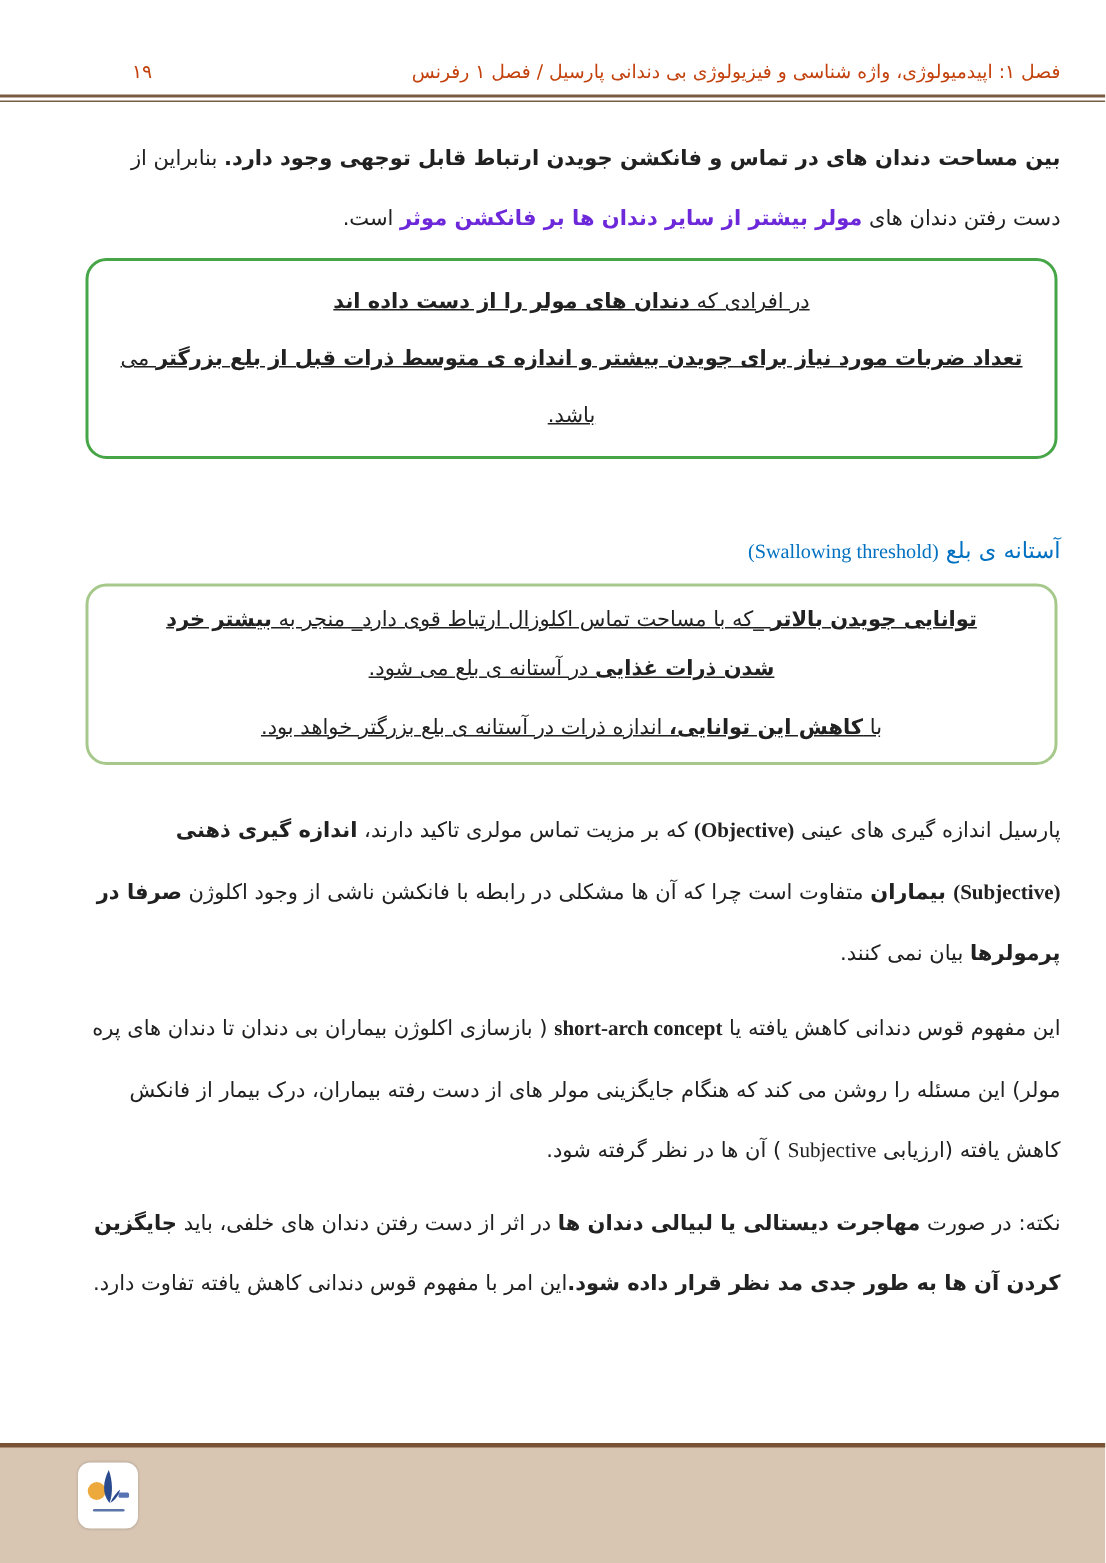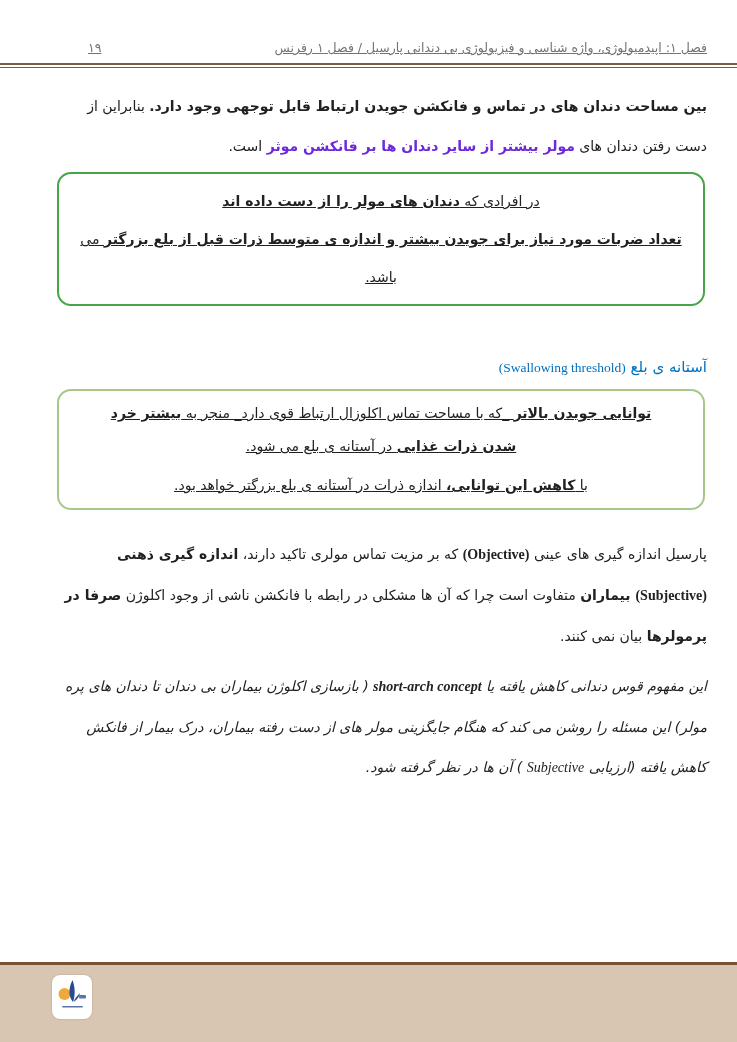--- a/index.html
+++ b/index.html
@@ -4,41 +4,41 @@
 <style>
   html,body { margin:0; padding:0; background:#ffffff; }
   .page {
     position:relative; width:737px; height:1042px; background:#ffffff;
     font-family:"DejaVu Sans", sans-serif; direction:rtl; color:#212121;
     overflow:hidden; margin:0 auto;
   }
   
   .header-row { display:flex; justify-content:space-between; align-items:flex-end;
     padding:40px 30px 8px 88px; }
-  .header-title, .page-number { color:#737373; font-size:12.5px;text-decoration:underline; }
+  .header-title, .page-number { color:#c2410c; font-size:12.5px; }
   .header-rule { height:2px; border-top:2px solid #7a5c42; border-bottom:1px solid #7a5c42; }
   
   .content { padding:0 30px 0 55px; font-size:14px; line-height:40px; text-align:right; }
   .para { margin:0; }
   b { font-weight:bold; }
   .red    { color:#6d28d9; }
   .purple { color:#7030a0; }
   .blue   { color:#0070c0; }
   .ltr { direction:ltr; unicode-bidi:isolate; font-family:"Liberation Serif", serif; }
   .green-box { border:2px solid; border-radius:14px; text-align:center; background:#fff;text-decoration:underline; }
   .green-box p { margin:0; }
   .box1 { border-color:#46a546; margin:6px 2px 0 2px; padding:8px 14px; line-height:38px; }
   .box2 { border-color:#a6c98b; margin:10px 2px 0 2px; padding:6px 37px; line-height:33px; }
   .box2 p + p { margin-top:6px; }
   .heading { margin:50px 0 0 0; font-size:15px; font-weight:normal; line-height:22px; }
   .heading .ltr { font-size:13.5px; }
   .p1 { margin-top:18px; }
   .p2 { margin-top:24px; }
   .p3 { margin-top:24px; }
-  .p4 { margin-top:10px;font-style:italic; }
+  .p4 { margin-top:10px; }
   .p5 { margin-top:8px; }
   
   .footer { position:absolute; left:0; bottom:0; width:737px; height:80px;
     background:#d8c6b3; border-top:3px solid #7a5234; box-sizing:border-box; }
   .logo-box { position:absolute; top:10px; left:52px; width:40px; height:44px;
     background:#ffffff; border-radius:8px; box-shadow:0 0 2px rgba(0,0,0,.2);
     display:flex; align-items:center; justify-content:center; }
 </style>
 </head>
 <body>
@@ -67,20 +67,21 @@
 
     <div class="green-box box2">
       <p><b>توانایی جویدن بالاتر</b><span> _که با مساحت تماس اکلوزال ارتباط قوی دارد_ منجر به </span><b>بیشتر خرد شدن ذرات غذایی</b><span> در آستانه ی بلع می شود.</span></p>
       <p><span>با </span><b>کاهش این توانایی،</b><span> اندازه ذرات در آستانه ی بلع بزرگتر خواهد بود.</span></p>
     </div>
 
     <p class="para p3"><span>پارسیل اندازه گیری های عینی </span><b class="ltr">(Objective)</b><span> که بر مزیت تماس مولری تاکید دارند، </span><b>اندازه گیری ذهنی </b><b class="ltr">(Subjective)</b><b> بیماران</b><span> متفاوت است چرا که آن ها مشکلی در رابطه با فانکشن ناشی از وجود اکلوژن </span><b>صرفا در پرمولرها</b><span> بیان نمی کنند.</span></p>
 
     <p class="para p4"><span>این مفهوم قوس دندانی کاهش یافته یا </span><b class="ltr">short-arch concept</b><span> ( بازسازی اکلوژن بیماران بی دندان تا دندان های پره مولر) این مسئله را روشن می کند که هنگام جایگزینی مولر های از دست رفته بیماران، درک بیمار از فانکش کاهش یافته (ارزیابی </span><span class="ltr">Subjective</span><span> ) آن ها در نظر گرفته شود.</span></p>
 
+    <p class="para p5"><span>نکته: در صورت </span><b>مهاجرت دیستالی یا لبیالی دندان ها</b><span> در اثر از دست رفتن دندان های خلفی، باید </span><b>جایگزین کردن آن ها به طور جدی مد نظر قرار داده شود.</b><span>این امر با مفهوم قوس دندانی کاهش یافته تفاوت دارد.</span></p>
 
   </div>
 
   <div class="footer">
     <div class="logo-box">
       <svg width="34" height="38" viewBox="0 0 34 38" xmlns="http://www.w3.org/2000/svg">
         <circle cx="9.5" cy="16" r="6" fill="#eda93c"></circle>
         <path d="M17.5 2 C 13.5 10, 13 18, 18 24 C 20.5 17.5, 20 8.5, 17.5 2 Z" fill="#2a4b8d"></path>
         <path d="M18.5 24 C 22.5 21.5, 24.5 18, 25 15 C 22.5 17.5, 20 20, 18.5 24 Z" fill="#2a4b8d"></path>
         <rect x="24" y="17" width="7" height="3.5" rx="1" fill="#3a5ca8" opacity="0.85"></rect>

